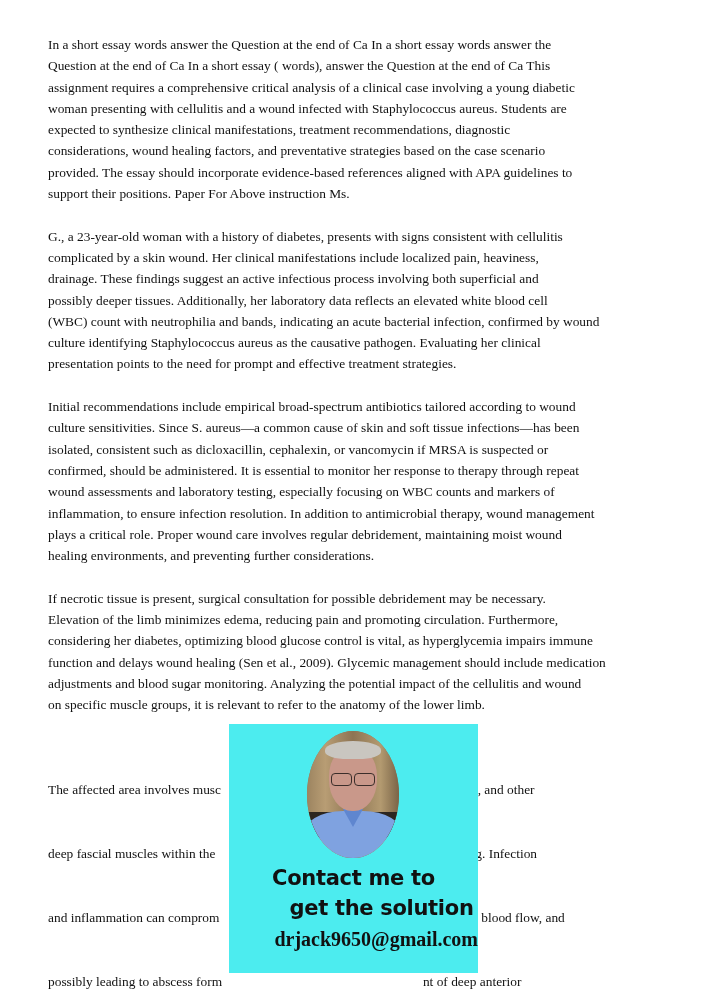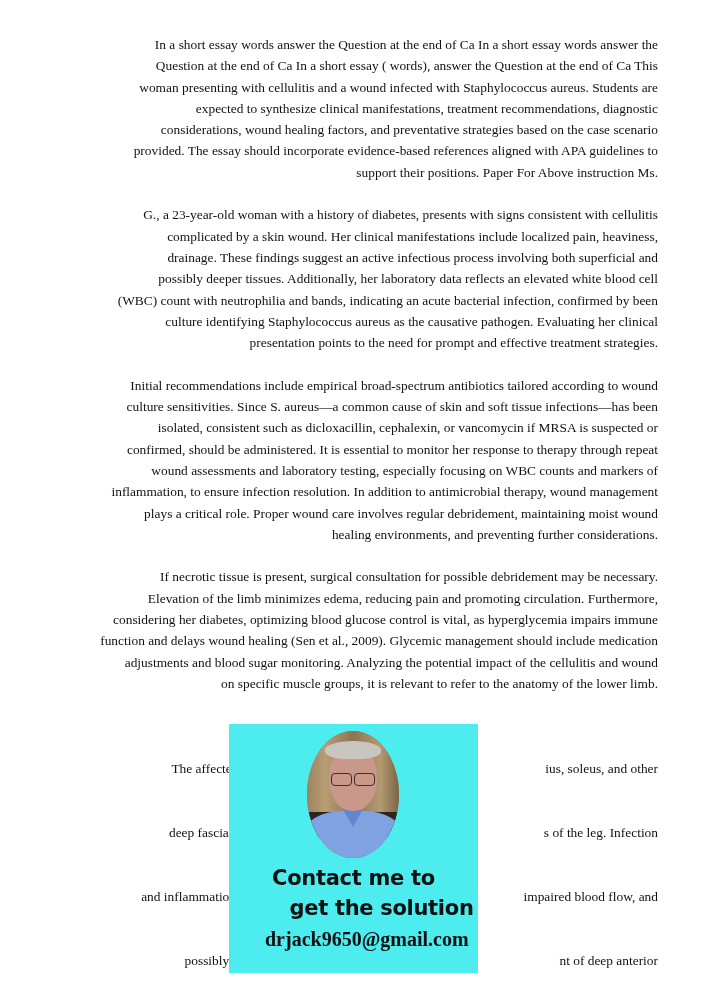--- a/index.html
+++ b/index.html
@@ -6,21 +6,21 @@
     body { width: 708px; height: 1000px; position: relative; overflow: hidden; }
     .page {
       position: absolute; left: 0; top: 0; width: 708px; height: 1000px;
       background: #ffffff;
     }
     .content {
       position: absolute; left: 48px; top: 34px; width: 610px;
       font-family: "Liberation Serif", "DejaVu Serif", serif;
       font-size: 13.4px; line-height: 21.3px; color: #111111;
     }
-    .para { margin: 0 0 21.3px 0; text-align: right; }
+    .para { margin: 0 0 21.3px 0; }
     .line { display: block; white-space: nowrap; }
     .overlay {
       position: absolute; left: 229px; top: 724px; width: 249px; height: 249px;
       background: #4cecef;
     }
     .photo {
       position: absolute; left: 78px; top: 7px; width: 92px; height: 127px;
       border-radius: 50%; overflow: hidden;
       background: #8b7a5e;
     }
@@ -35,45 +35,46 @@
     .photo .shirt { position: absolute; left: -4px; top: 80px; width: 100px; height: 60px; border-radius: 40% 40% 0 0; background: #7fa2e0; }
     .photo .collar { position: absolute; left: 36px; top: 78px; width: 20px; height: 18px; background: #5f86cf; clip-path: polygon(0 0, 100% 0, 50% 100%); }
     .contact {
       position: absolute; left: 0; width: 100%; text-align: center;
       font-family: "DejaVu Sans", sans-serif; font-weight: bold; color: #111111;
       font-size: 21px; line-height: 30px; letter-spacing: -0.3px;
     }
     .contact.l1 { top: 139px; }
     .contact.l2 { top: 169px; margin-left: 28px; }
     .email {
-      position: absolute; left: 0; top: 204px; width: 100%; text-align: left;
+      position: absolute; left: 0; top: 204px; width: 100%; text-align: right;
       font-family: "Liberation Serif", "DejaVu Serif", serif; font-weight: bold;
-      font-size: 20px; color: #111111; padding-left: 36px;
+      font-size: 20px; color: #111111;
     }
   </style>
 </head>
 <body>
 
 <div class="page">
   <div class="content">
     <p class="para">
       <span class="line">In a short essay words answer the Question at the end of Ca In a short essay words answer the</span>
       <span class="line">Question at the end of Ca In a short essay ( words), answer the Question at the end of Ca This</span>
+      <span class="line">assignment requires a comprehensive critical analysis of a clinical case involving a young diabetic</span>
       <span class="line">woman presenting with cellulitis and a wound infected with Staphylococcus aureus. Students are</span>
       <span class="line">expected to synthesize clinical manifestations, treatment recommendations, diagnostic</span>
       <span class="line">considerations, wound healing factors, and preventative strategies based on the case scenario</span>
       <span class="line">provided. The essay should incorporate evidence-based references aligned with APA guidelines to</span>
       <span class="line">support their positions. Paper For Above instruction Ms.</span>
     </p>
     <p class="para">
       <span class="line">G., a 23-year-old woman with a history of diabetes, presents with signs consistent with cellulitis</span>
       <span class="line">complicated by a skin wound. Her clinical manifestations include localized pain, heaviness,</span>
       <span class="line">drainage. These findings suggest an active infectious process involving both superficial and</span>
       <span class="line">possibly deeper tissues. Additionally, her laboratory data reflects an elevated white blood cell</span>
-      <span class="line">(WBC) count with neutrophilia and bands, indicating an acute bacterial infection, confirmed by been</span>
+      <span class="line">(WBC) count with neutrophilia and bands, indicating an acute bacterial infection, confirmed by wound</span>
       <span class="line">culture identifying Staphylococcus aureus as the causative pathogen. Evaluating her clinical</span>
       <span class="line">presentation points to the need for prompt and effective treatment strategies.</span>
     </p>
     <p class="para">
       <span class="line">Initial recommendations include empirical broad-spectrum antibiotics tailored according to wound</span>
       <span class="line">culture sensitivities. Since S. aureus—a common cause of skin and soft tissue infections—has been</span>
       <span class="line">isolated, consistent such as dicloxacillin, cephalexin, or vancomycin if MRSA is suspected or</span>
       <span class="line">confirmed, should be administered. It is essential to monitor her response to therapy through repeat</span>
       <span class="line">wound assessments and laboratory testing, especially focusing on WBC counts and markers of</span>
       <span class="line">inflammation, to ensure infection resolution. In addition to antimicrobial therapy, wound management</span>

